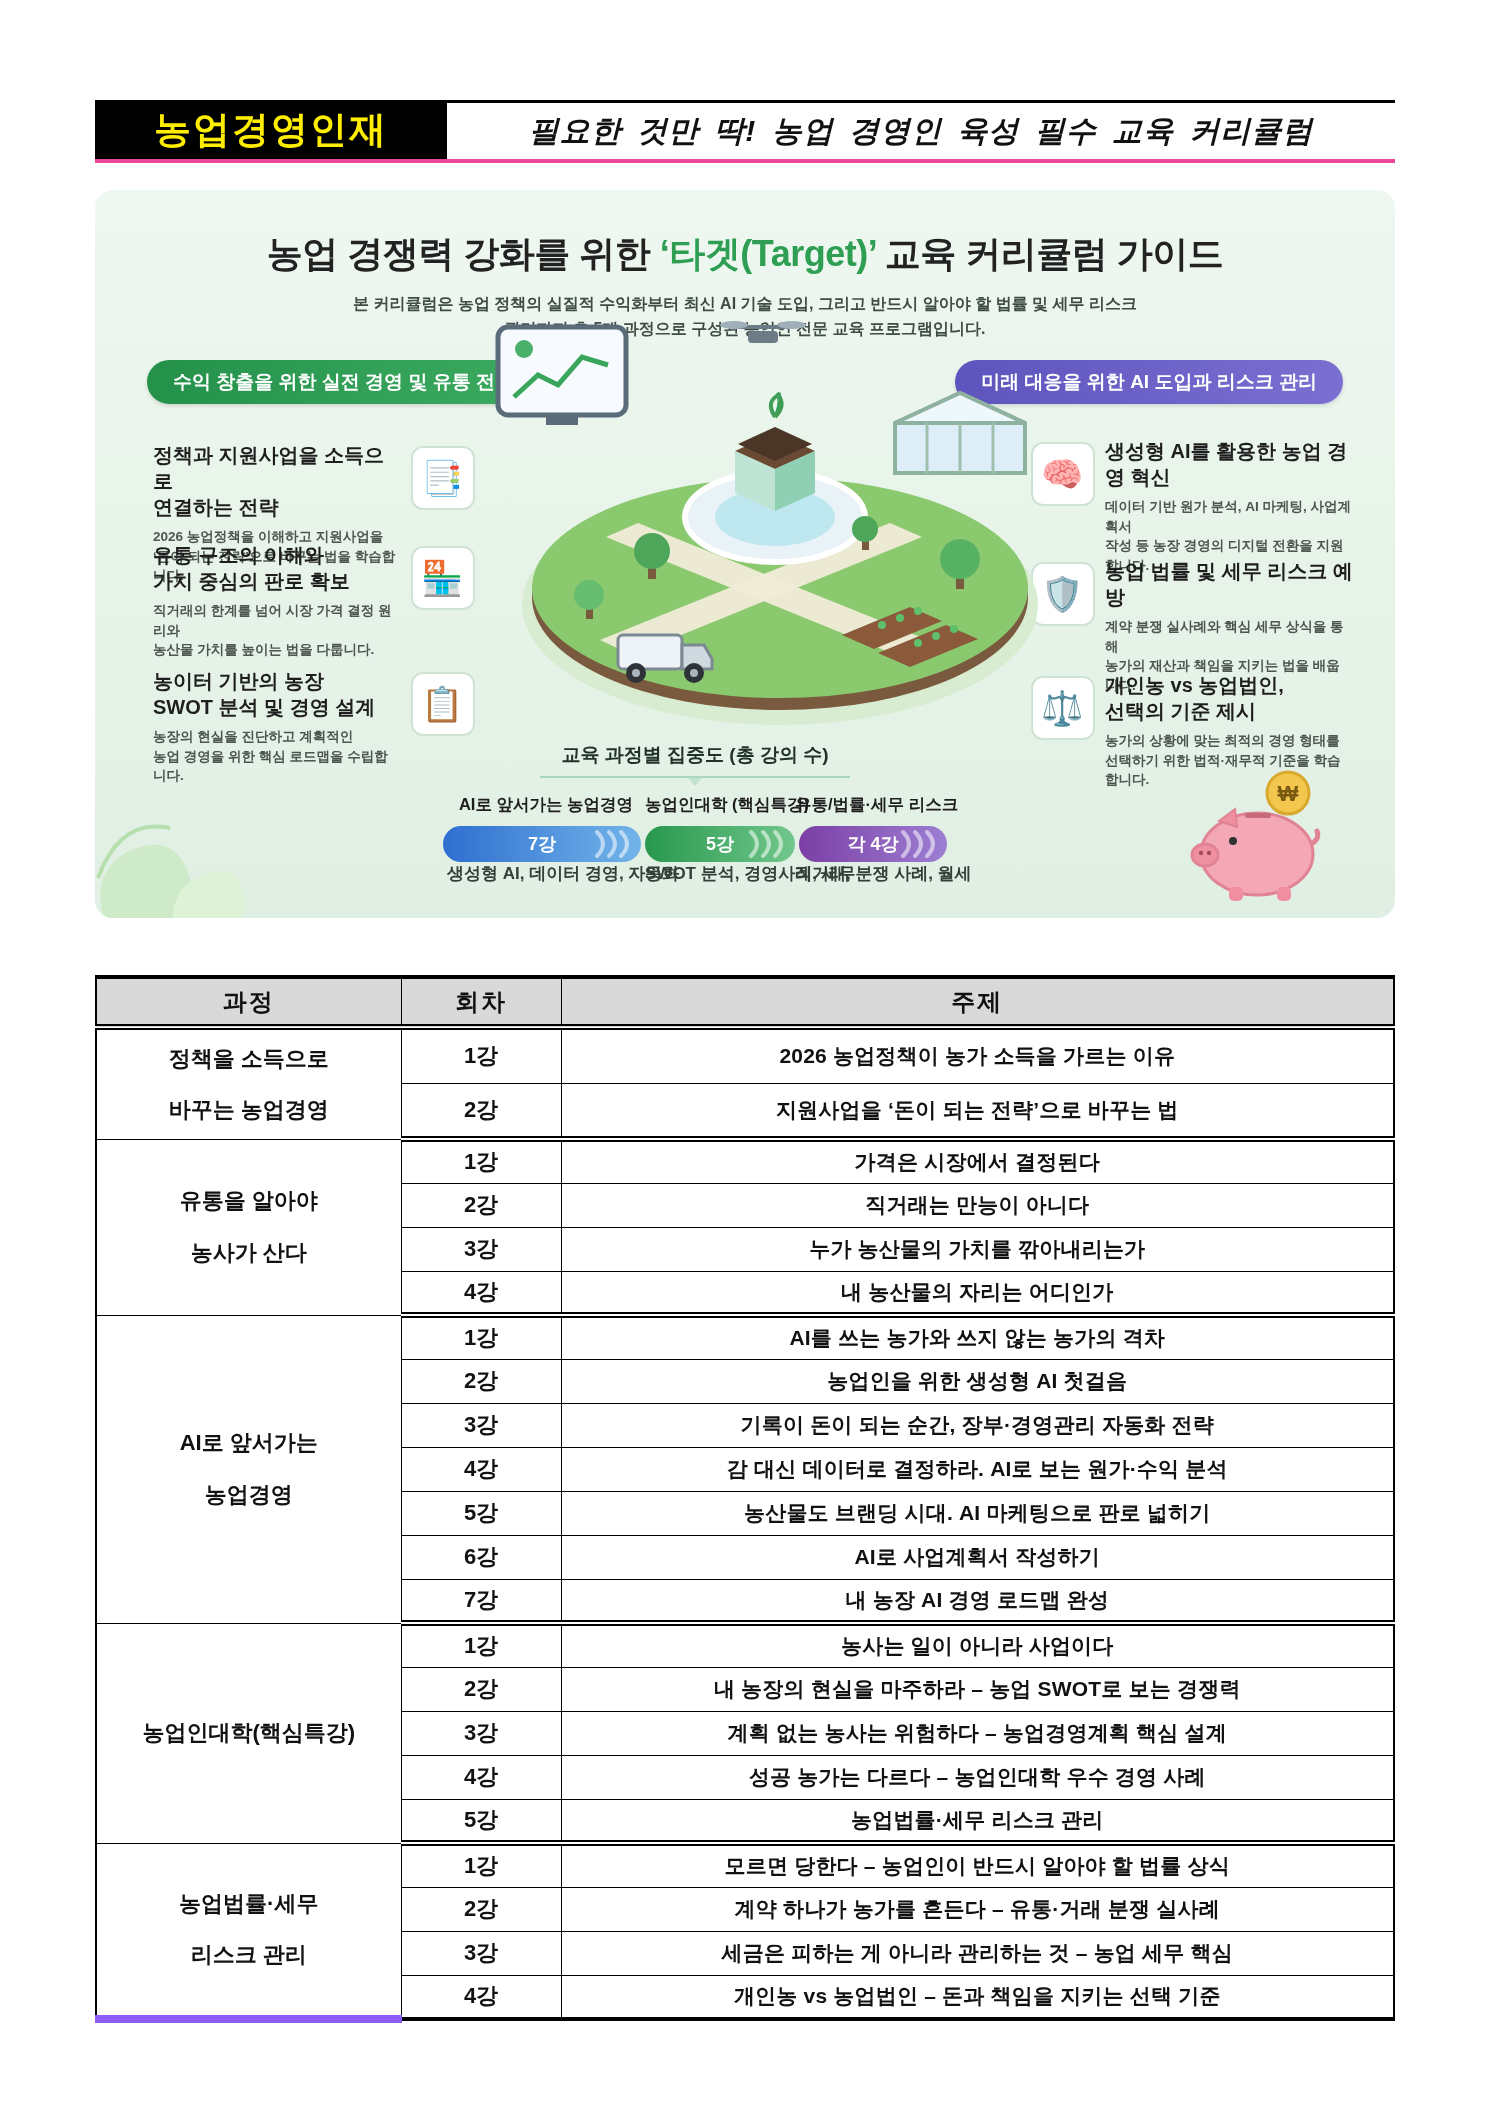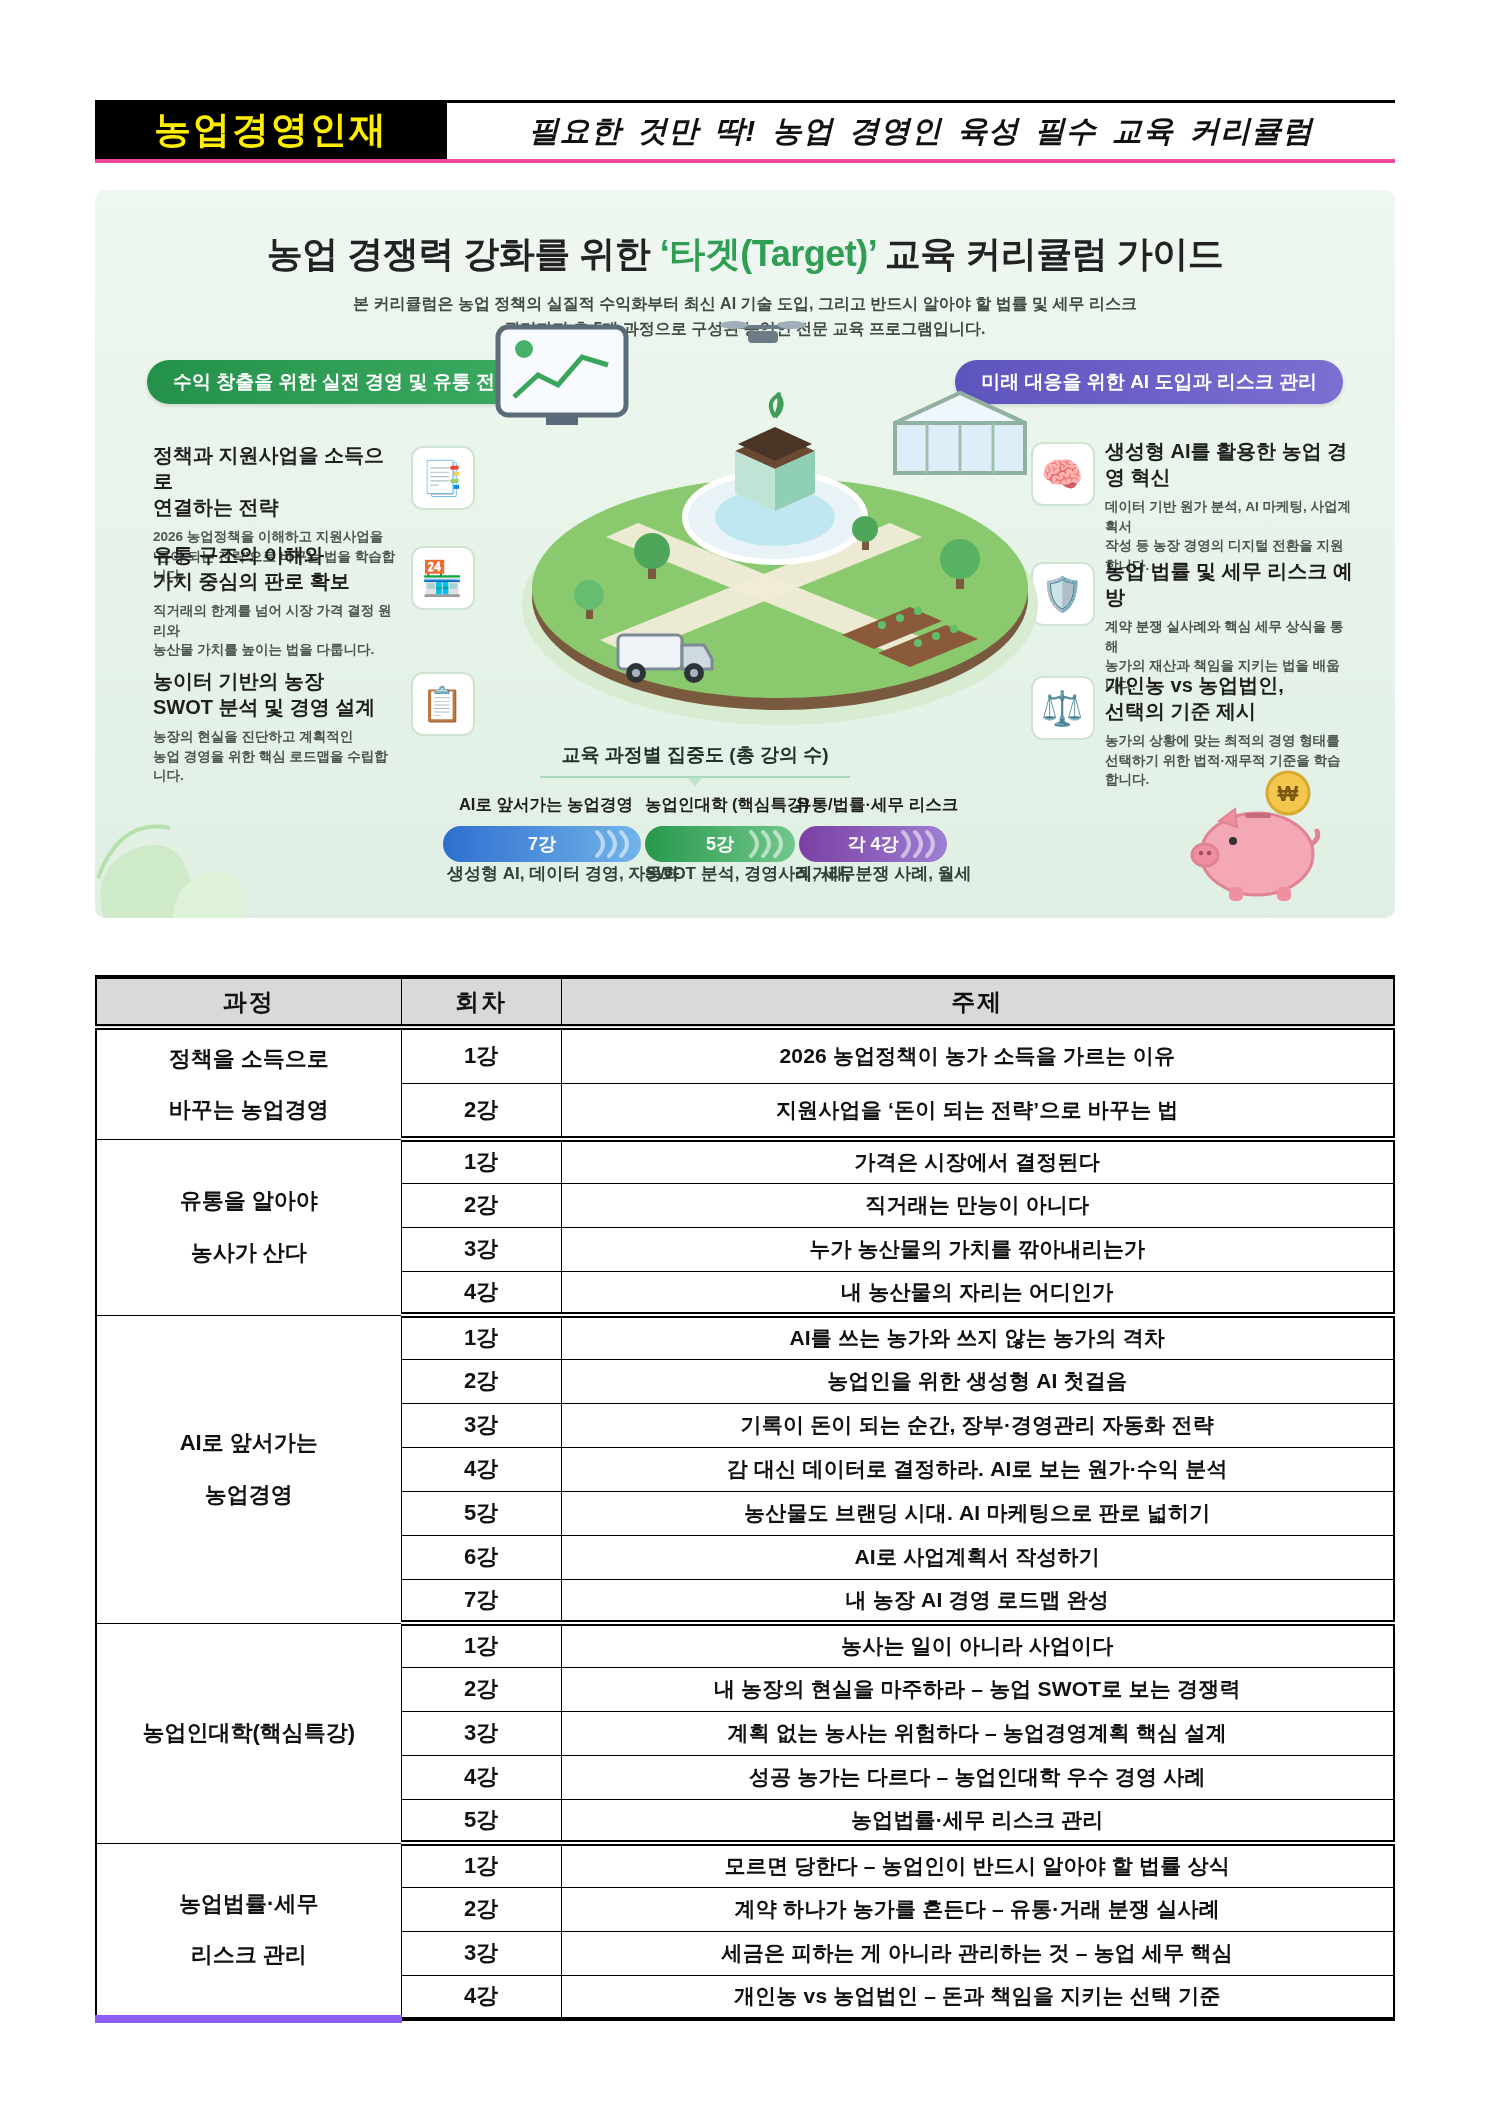--- a/index.html
+++ b/index.html
@@ -13,21 +13,21 @@
   .header-badge { width:352px; height:100%; background:#000; color:#ffee00;
     display:flex; align-items:center; justify-content:center;
     font-size:37px; font-weight:bold; letter-spacing:2px; }
   .header-title-wrap { flex:1; border-top:3px solid #000; display:flex;
     align-items:center; justify-content:center; }
   .header-title { font-size:30px; font-weight:bold; letter-spacing:1px; word-spacing:6px;font-style:italic; }
 
   
   .info { position:absolute; left:95px; top:190px; width:1300px; height:728px;
     background:linear-gradient(180deg,#eef7f0 0%,#e7f3e9 55%,#e0efe3 100%);
-    border-radius:10px; overflow:hidden; }
+    border-radius:18px; overflow:hidden; }
   .info-title { position:absolute; top:40px; width:100%; text-align:center;
     font-size:36px; font-weight:bold; color:#222; letter-spacing:-0.5px; }
   .info-title .hl { color:#2e9e53; }
   .info-sub { position:absolute; top:102px; width:100%; text-align:center;
     font-size:16px; font-weight:600; color:#3f4c43; line-height:1.55; }
 
   .pill-badge { position:absolute; top:170px; padding:9px 26px; border-radius:999px;
     color:#fff; font-size:19px; font-weight:bold; white-space:nowrap;
     box-shadow:0 2px 4px rgba(0,0,0,0.12); }
   .pill-left  { left:52px;  background:linear-gradient(90deg,#24914a,#3cab61); }

